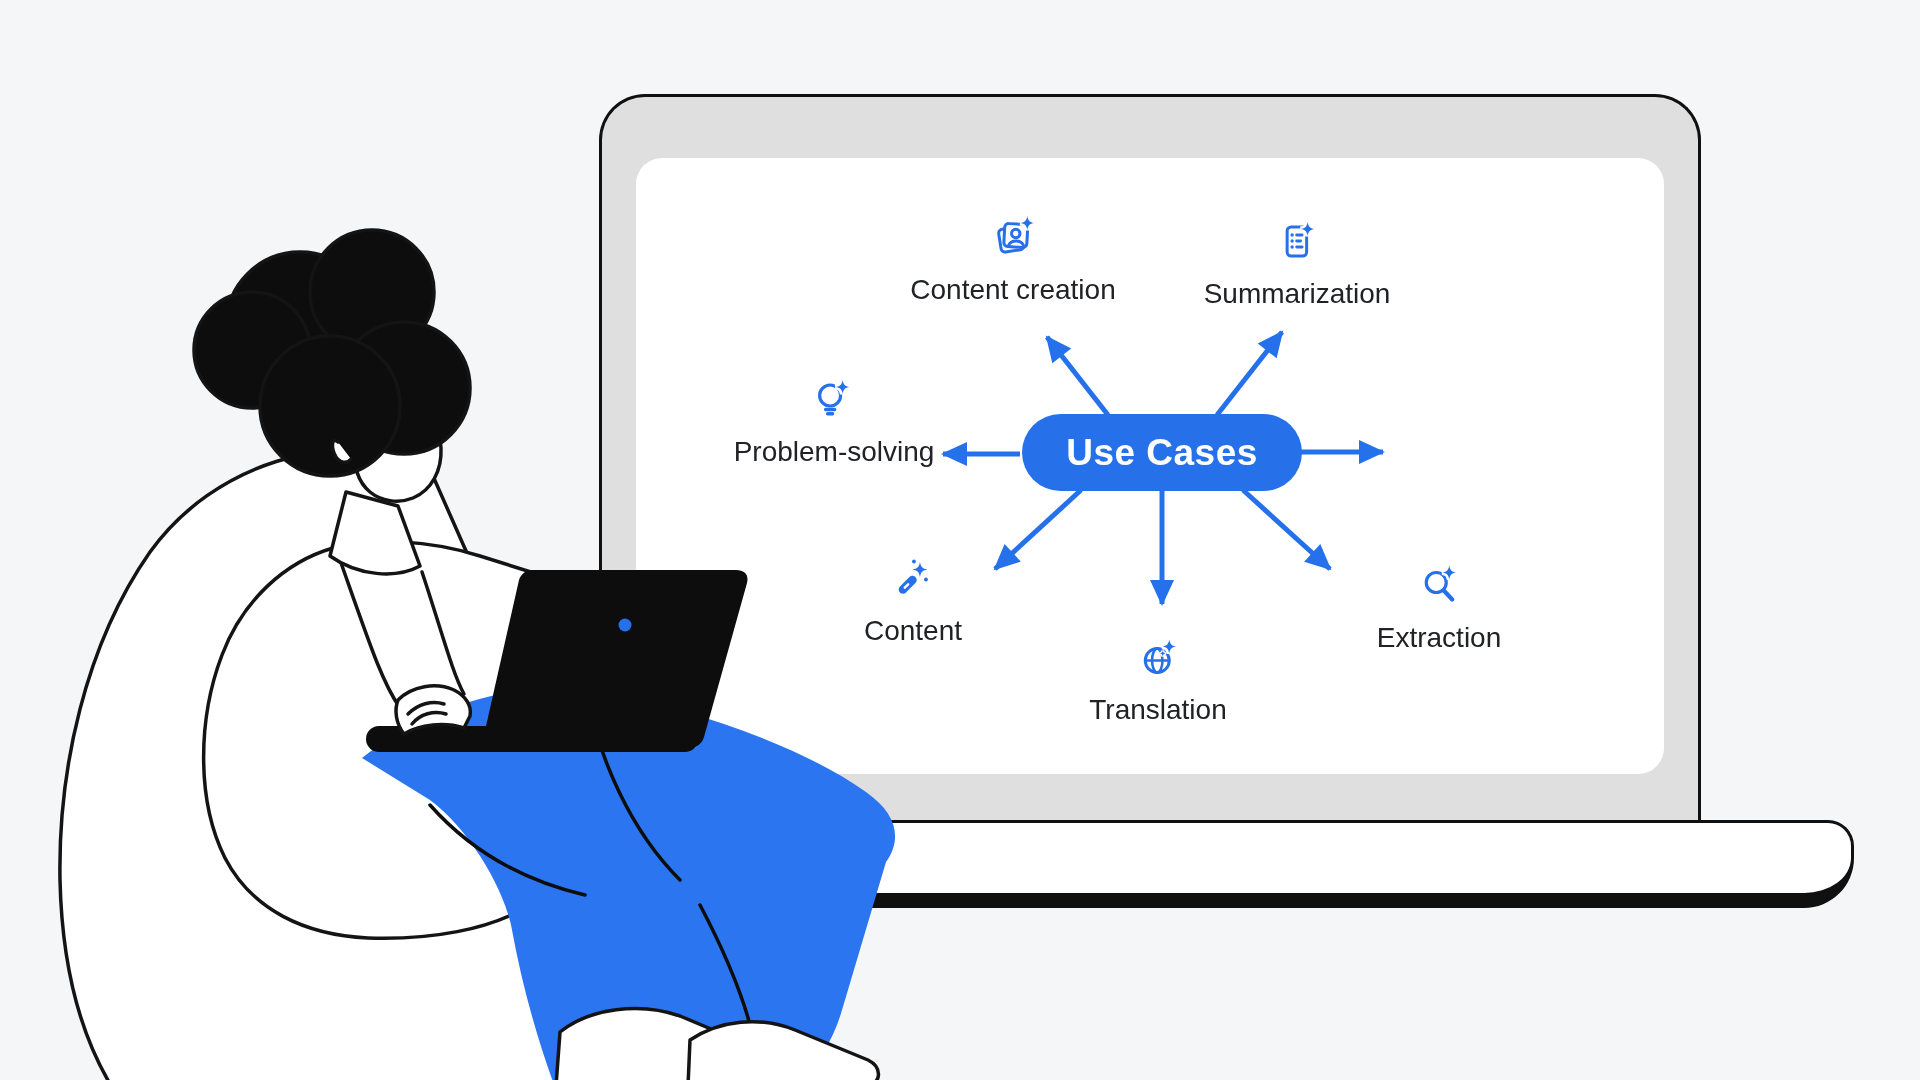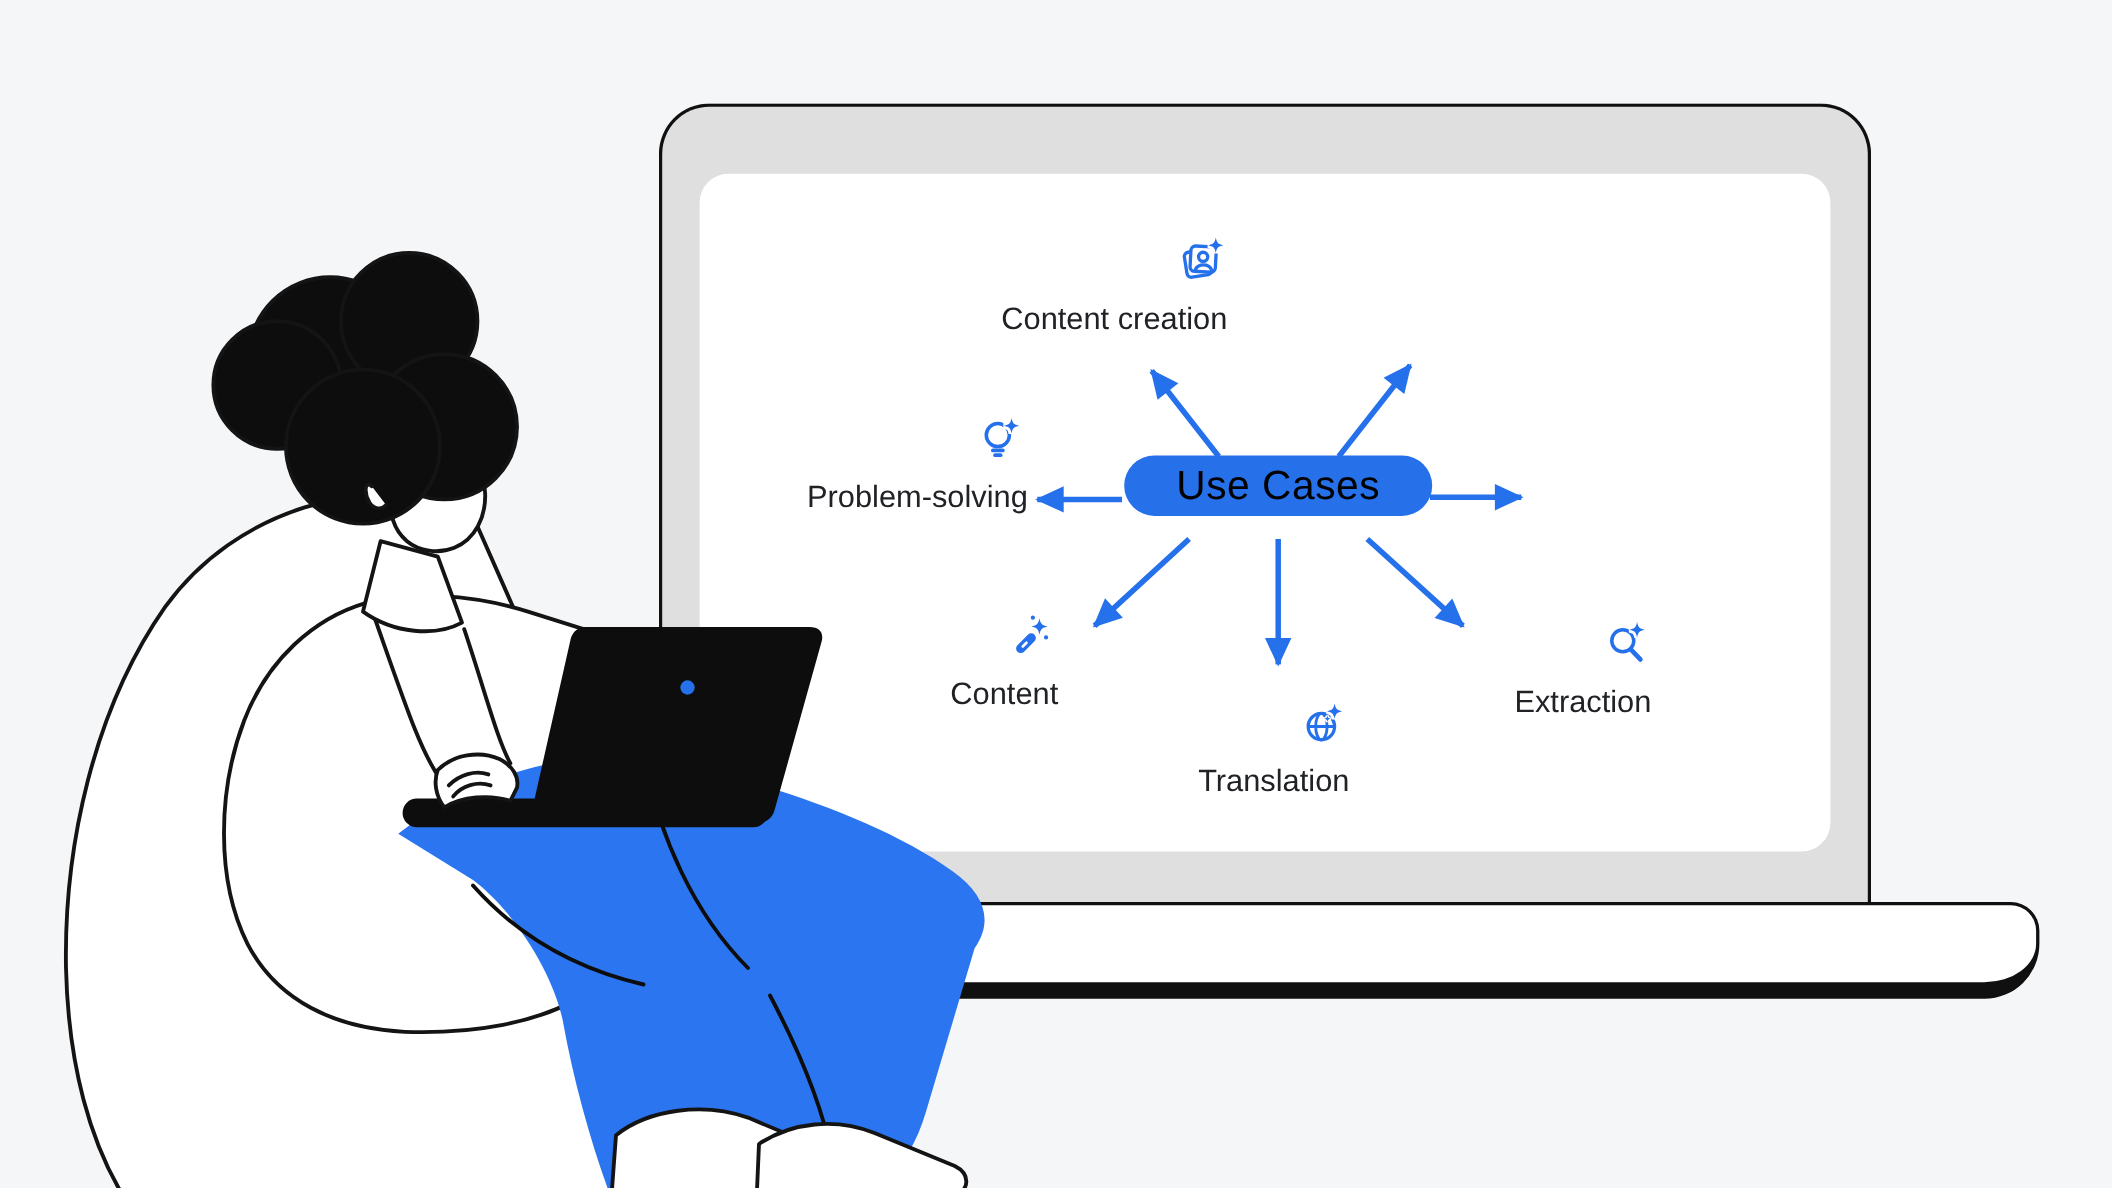--- a/index.html
+++ b/index.html
@@ -11,25 +11,25 @@
     background:#dfdfdf;border:3px solid #101010;border-bottom:none;
     border-radius:46px 46px 0 0;box-sizing:border-box;}
   .screen-inner{position:absolute;left:636px;top:158px;width:1028px;height:616px;
     background:#ffffff;border-radius:26px;}
   .laptop-base{position:absolute;left:678px;top:820px;width:1176px;height:88px;
     background:#ffffff;border:3px solid #101010;border-bottom:15px solid #101010;
     border-radius:10px 26px 50px 14px;box-sizing:border-box;}
 
   
   #mindmap-arrows{position:absolute;left:636px;top:158px;width:1028px;height:616px;}
-  .pill{position:absolute;left:1022px;top:414px;width:280px;height:55px;
-    background:#2671e9;border-radius:39px;color:#000000;
+  .pill{position:absolute;left:1022px;top:414px;width:280px;height:77px;
+    background:#2671e9;border-radius:39px;color:#ffffff;
     display:flex;align-items:center;justify-content:center;
-    font-size:37px;font-weight:400;letter-spacing:.5px;}
-  .node{position:absolute;display:flex;flex-direction:column;align-items:flex-end;
+    font-size:37px;font-weight:700;letter-spacing:.5px;}
+  .node{position:absolute;display:flex;flex-direction:column;align-items:center;
     transform:translateX(-50%);}
   .node .icn{width:48px;height:48px;}
   .node .nlabel{margin-top:14px;font-size:28px;color:#202226;white-space:nowrap;line-height:28px;}
   #node-content-creation{left:1013px;top:214px;}
   #node-summarization{left:1297px;top:218px;}
   #node-classification{left:1503px;top:379px;}
   #node-extraction{left:1399px;top:562px;margin-left:40px;}
   #node-translation{left:1158px;top:634px;}
   #node-editing{left:913px;top:555px;}
   #node-problem-solving{left:834px;top:376px;}
@@ -75,20 +75,38 @@
         <rect x="15" y="10" width="23" height="23" rx="4" fill="#ffffff" transform="rotate(3 26.5 21.5)"></rect>
         <circle cx="26.5" cy="19.5" r="4.2"></circle>
         <path d="M19.5 31 C22 25.5 31.5 25.5 34 31"></path>
       </g>
       <use href="#spark" transform="translate(38 9)" fill="#ffffff" stroke="#ffffff" stroke-width="5"></use>
       <use href="#spark" transform="translate(38 9)" fill="#2570eb"></use>
     </svg>
     <div class="nlabel">Content creation</div>
   </div>
 
+  <div class="node" id="node-summarization">
+    <svg class="icn" viewBox="0 0 48 48">
+      <rect x="14.5" y="9" width="19.5" height="29" rx="4" fill="#ffffff" stroke="#2570eb" stroke-width="3"></rect>
+      <g fill="#2570eb">
+        <circle cx="19.5" cy="17" r="1.7"></circle>
+          <circle cx="19.5" cy="23" r="1.7"></circle>
+          <circle cx="19.5" cy="29" r="1.7"></circle>
+      </g>
+      <g stroke="#2570eb" stroke-width="2.8" stroke-linecap="round">
+        <line x1="24" y1="17" x2="29.5" y2="17"></line>
+          <line x1="24" y1="23" x2="28" y2="23"></line>
+          <line x1="24" y1="29" x2="29.5" y2="29"></line>
+      </g>
+      <use href="#spark" transform="translate(35 11)" fill="#ffffff" stroke="#ffffff" stroke-width="5"></use>
+      <use href="#spark" transform="translate(35 11)" fill="#2570eb"></use>
+    </svg>
+    <div class="nlabel">Summarization</div>
+  </div>
 
 
   <div class="node" id="node-extraction">
     <svg class="icn" viewBox="0 0 48 48">
       <circle cx="21.5" cy="20.5" r="10" fill="none" stroke="#2570eb" stroke-width="3.2"></circle>
       <line x1="29" y1="28.5" x2="37.5" y2="37.5" stroke="#2570eb" stroke-width="4.2" stroke-linecap="round"></line>
       <use href="#spark" transform="translate(34.5 10.5)" fill="#ffffff" stroke="#ffffff" stroke-width="5"></use>
       <use href="#spark" transform="translate(34.5 10.5)" fill="#2570eb"></use>
     </svg>
     <div class="nlabel">Extraction</div>

